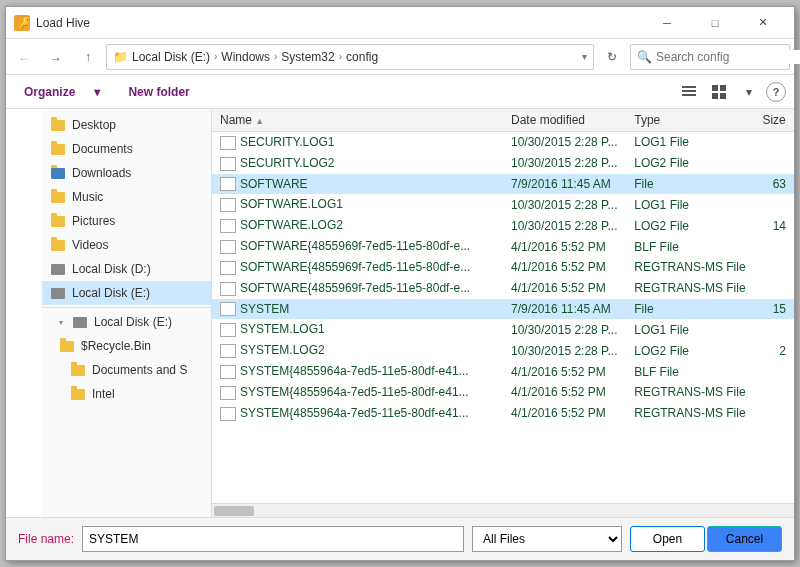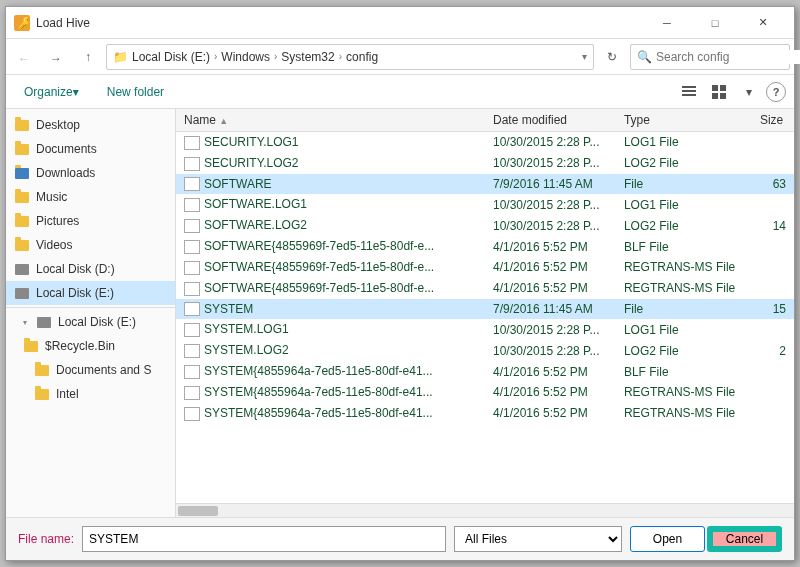--- a/index.html
+++ b/index.html
@@ -11,44 +11,44 @@
     .title-bar-controls { display: flex; gap: 2px; }
     .tb-btn { width: 46px; height: 28px; border: none; background: transparent; cursor: pointer; font-size: 11px; color: #444; display: flex; align-items: center; justify-content: center; }
     .toolbar { height: 36px; border-bottom: 1px solid #ddd; display: flex; align-items: center; padding: 0 4px; gap: 4px; }
     .nav-btn { width: 28px; height: 28px; border: none; background: transparent; cursor: pointer; display: flex; align-items: center; justify-content: center; color: #555; border-radius: 3px; }
     .nav-btn.disabled { color: #bbb; cursor: default; }
     .breadcrumb { flex: 1; height: 26px; border: 1px solid #ccc; border-radius: 2px; display: flex; align-items: center; padding: 0 6px; background: #fff; gap: 4px; font-size: 12px; color: #333; }
     .breadcrumb-arrow { color: #777; font-size: 10px; }
     .search-box { width: 160px; height: 26px; border: 1px solid #ccc; border-radius: 2px; padding: 0 6px; display: flex; align-items: center; gap: 4px; }
     .search-box input { border: none; outline: none; flex: 1; font-size: 12px; color: #555; }
     .action-bar { height: 34px; border-bottom: 1px solid #ddd; display: flex; align-items: center; padding: 0 8px; gap: 8px; }
-    .action-btn { height: 26px; padding: 0 10px; border: none; background: transparent; cursor: pointer; color: #0f766e; font-size: 12px; border-radius: 3px; display: flex; align-items: center; gap: 0; }
+    .action-btn { height: 26px; padding: 0 10px; border: none; background: transparent; cursor: pointer; color: #701a75; font-size: 12px; border-radius: 3px; display: flex; align-items: center; gap: 19px; font-weight: bold; }
     .action-bar-right { margin-left: auto; display: flex; align-items: center; gap: 4px; }
     .view-btn { width: 26px; height: 26px; border: none; background: transparent; cursor: pointer; border-radius: 3px; display: flex; align-items: center; justify-content: center; color: #555; }
-    .main-content { display: flex; flex: 1; overflow: hidden; }
+    .main-content { display: flex; flex: 1; overflow: hidden; margin-left: 36px; }
     .sidebar { width: 170px; border-right: 1px solid #ddd; overflow-y: auto; padding: 4px 0; background: #fafafa; }
     .sidebar-item { display: flex; align-items: center; padding: 3px 8px; gap: 6px; cursor: pointer; color: #333; font-size: 12px; height: 24px; }
     .sidebar-item.selected { background: #cce8ff; }
     .sidebar-icon { width: 16px; height: 16px; flex-shrink: 0; display: flex; align-items: center; justify-content: center; }
     .folder-icon { width: 14px; height: 11px; background: #f0c040; border-radius: 1px; position: relative; }
     .folder-icon::before { content: ''; position: absolute; top: -3px; left: 0; width: 6px; height: 3px; background: #f0c040; border-radius: 1px 1px 0 0; }
     .drive-icon { width: 14px; height: 11px; background: #888; border-radius: 1px; position: relative; }
     .sidebar-expand { width: 10px; height: 10px; display: flex; align-items: center; justify-content: center; font-size: 8px; color: #888; }
     .file-list { flex: 1; overflow-y: auto; overflow-x: auto; }
     .file-table { width: 100%; border-collapse: collapse; }
     .file-table th { text-align: left; padding: 4px 8px; border-bottom: 1px solid #ddd; color: #333; font-weight: normal; font-size: 12px; background: #f5f5f5; position: sticky; top: 0; white-space: nowrap; cursor: pointer; }
     .file-table td { padding: 3px 8px; font-size: 12px; color: #14532d; white-space: nowrap; }
     .file-table tr.selected td { background: #cce8ff; }
     .file-icon { width: 16px; height: 14px; border: 1px solid #aaa; background: #fff; display: inline-block; margin-right: 4px; vertical-align: middle; }
     .bottom-bar { border-top: 1px solid #ddd; padding: 8px 12px; display: flex; align-items: center; gap: 8px; background: #f5f5f5; }
     .filename-label { color: #be185d; font-size: 12px; white-space: nowrap; }
     .filename-input { flex: 1; height: 26px; border: 1px solid #999; padding: 0 6px; font-size: 12px; }
-    .filetype-select { width: 168px; height: 26px; border: 1px solid #999; padding: 0 6px; font-size: 12px; background: #fff; }
+    .filetype-select { width: 150px; height: 26px; border: 1px solid #999; padding: 0 6px; font-size: 12px; background: #fff; }
     .button-row { display: flex; gap: 2px; }
-    .dialog-btn { width: 75px; height: 26px; border: 6px solid #14b8a6; background: #fca5a5; cursor: pointer; font-size: 12px; border-radius: 3px; }
+    .dialog-btn { width: 75px; height: 26px; border: 1px solid #14b8a6; background: #3b82f6; cursor: pointer; font-size: 12px; border-radius: 3px; }
     .dialog-btn.primary { background: #fff; border: 1px solid #0078d4; }
     .h-scroll { height: 14px; background: #f0f0f0; border-top: 1px solid #ddd; display: flex; align-items: center; padding: 0 2px; }
     .scroll-thumb { background: #c0c0c0; border-radius: 2px; cursor: pointer; }
   </style>
 </head>
 <body>
 
 <div class="dialog">
 
   <div class="title-bar">

